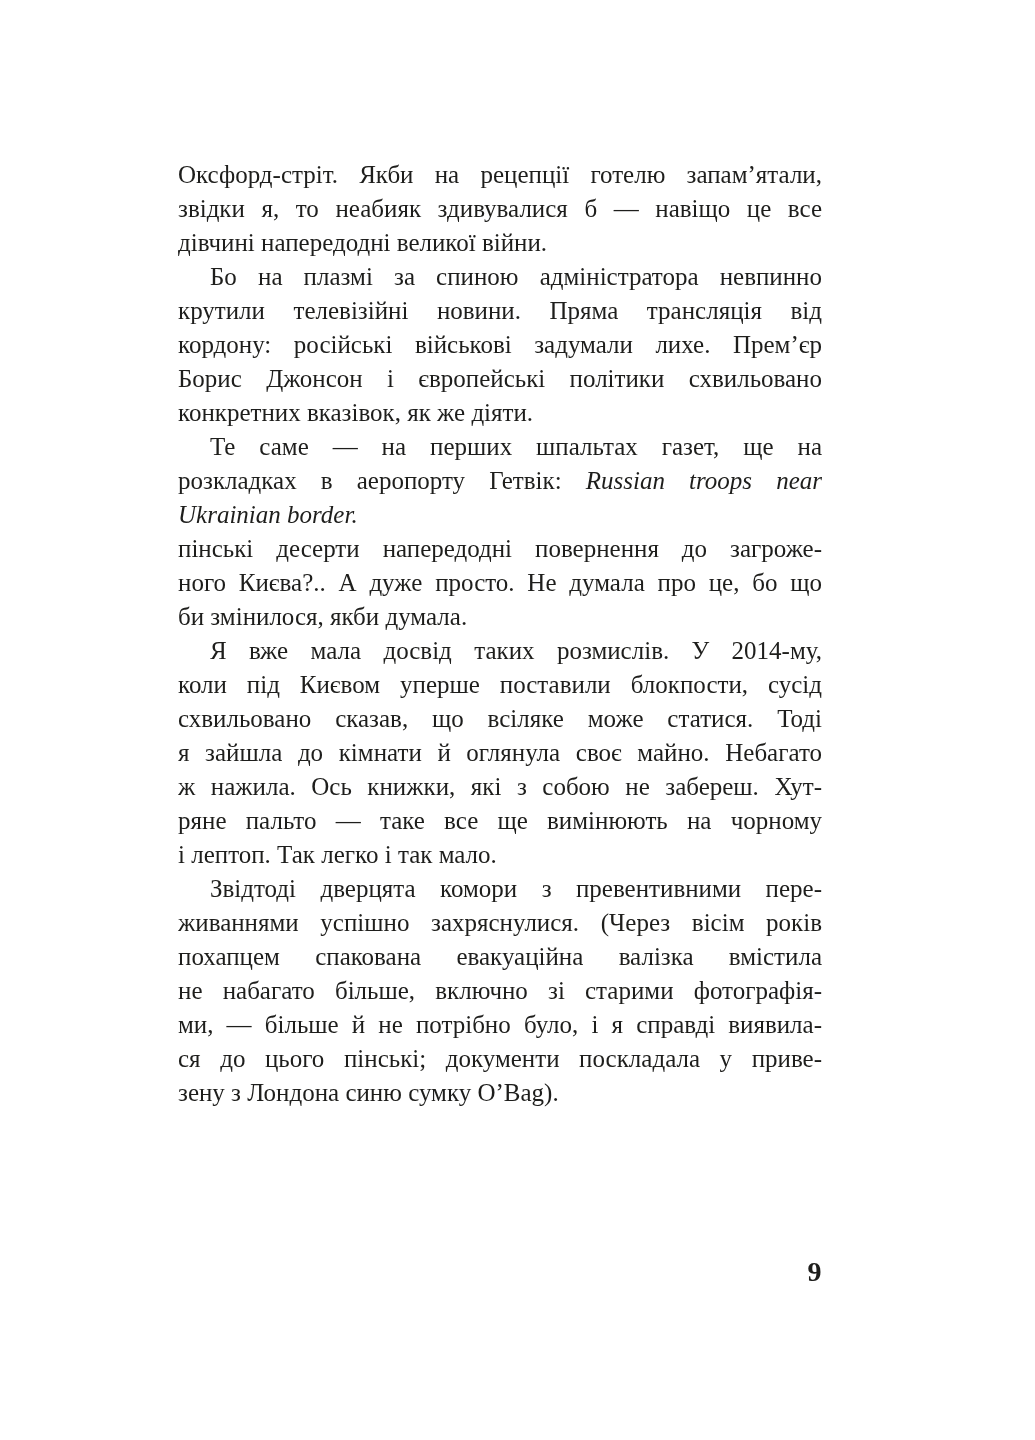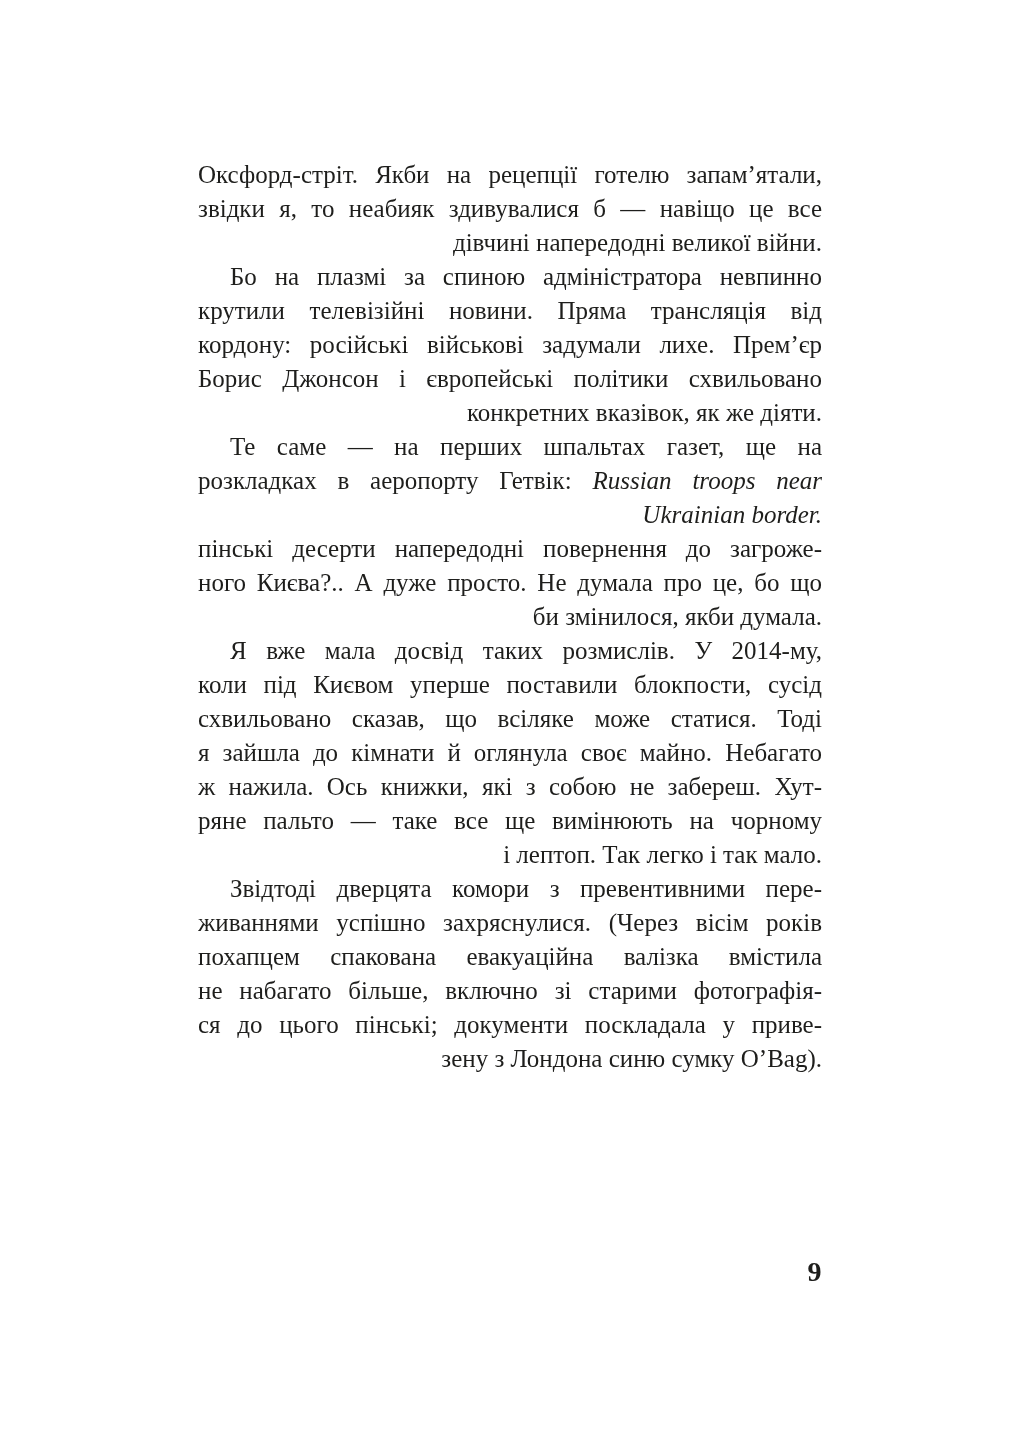--- a/index.html
+++ b/index.html
@@ -15,28 +15,27 @@
   .text-block {
     position: absolute;
     left: 178px;
     top: 158px;
     width: 644px;
     font-size: 25px;
     line-height: 34px;
   }
   .paragraph { margin: 0; padding: 0; }
   .line {
-    text-align: right;
+    text-align: left;
     overflow: hidden;
     height: 34px;
   }
   .line.just {
     text-align: justify;
     text-align-last: justify;
-    margin-left: 20px;
   }
   .line.first-indent {
     padding-left: 32px;
   }
   .line em { font-style: italic; }
   .page-number {
     position: absolute;
     left: 178px;
     top: 1256px;
     width: 644px;
@@ -81,18 +80,19 @@
         <div class="line just"><span>я зайшла до кімнати й оглянула своє майно. Небагато</span></div>
         <div class="line just"><span>ж нажила. Ось книжки, які з собою не забереш. Хут-</span></div>
         <div class="line just"><span>ряне пальто — таке все ще вимінюють на чорному</span></div>
         <div class="line"><span>і лептоп. Так легко і так мало.</span></div>
       </div>
       <div class="paragraph">
         <div class="line just first-indent"><span>Звідтоді дверцята комори з превентивними пере-</span></div>
         <div class="line just"><span>живаннями успішно захряснулися. (Через вісім років</span></div>
         <div class="line just"><span>похапцем спакована евакуаційна валізка вмістила</span></div>
         <div class="line just"><span>не набагато більше, включно зі старими фотографія-</span></div>
+        <div class="line just"><span>ми, — більше й не потрібно було, і я справді виявила-</span></div>
         <div class="line just"><span>ся до цього пінські; документи поскладала у приве-</span></div>
         <div class="line"><span>зену з Лондона синю сумку O’Bag).</span></div>
       </div>
     </div>
   <div class="page-number">9</div>
 </div>
 
 </body></html>

